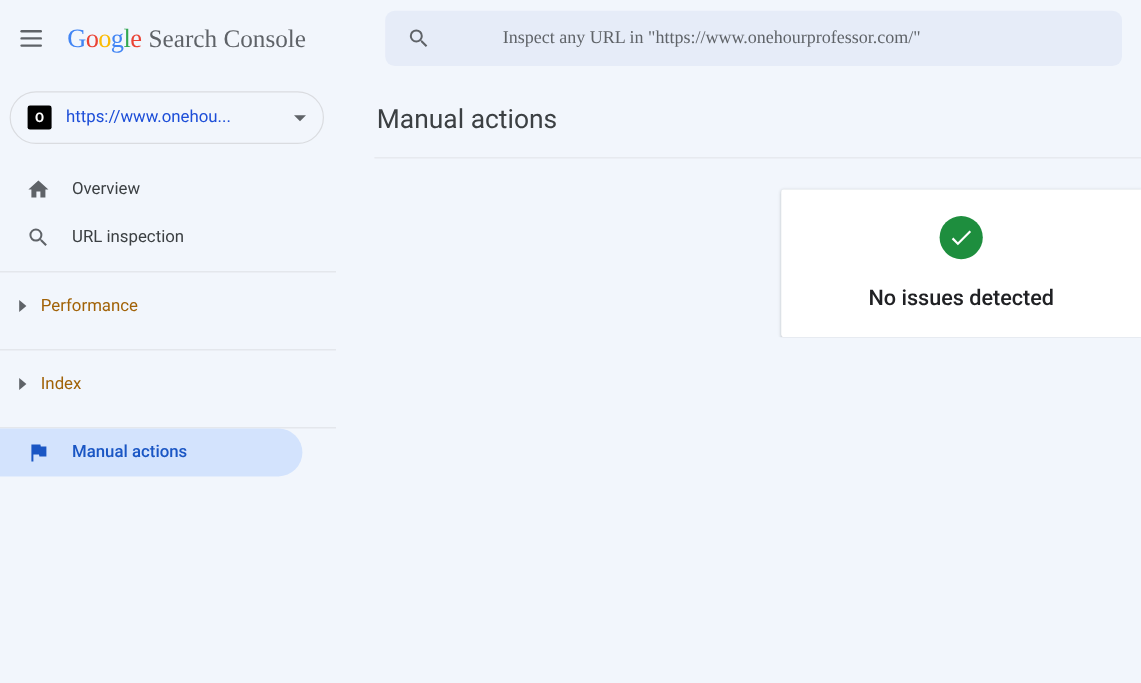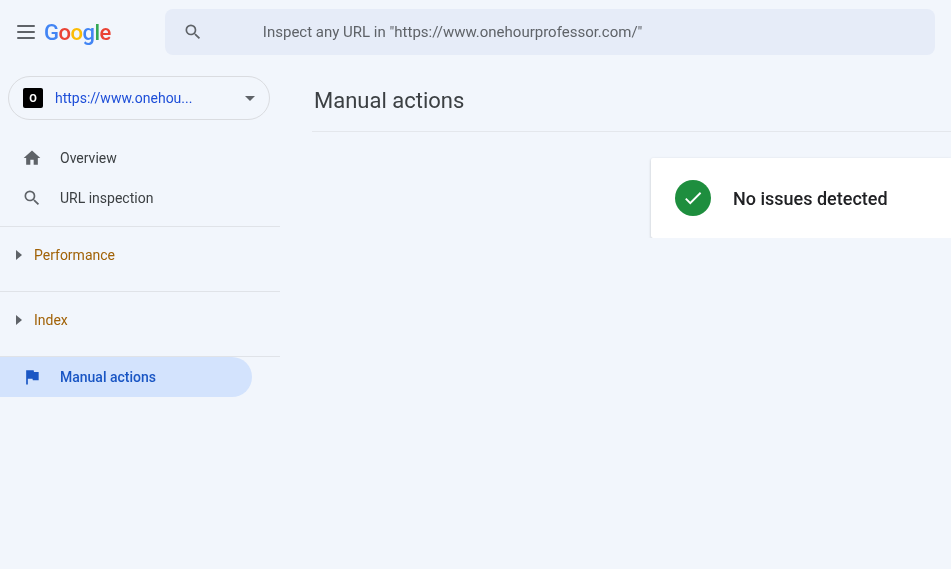--- a/index.html
+++ b/index.html
@@ -9,21 +9,22 @@
       width: 951px;
       height: 569px;
       overflow: hidden;
       color: #202124;
     }
     .header {
       display: flex;
       align-items: center;
       padding: 24px 16px;
       height: 64px;
-      gap: 4px;
+      gap: 16px;
+      font-family: Liberation Serif, serif;
     }
     .hamburger {
       width: 24px; height: 24px;
       display: flex; flex-direction: column; justify-content: center; gap: 4px;
       cursor: pointer;
       padding: 2px 1px;
     }
     .hamburger span {
       display: block;
       height: 2px;
@@ -154,39 +155,41 @@
       margin-left: auto;
       width: 300px;
       float: right;
       background: #fff;
       box-shadow: 0 1px 3px rgba(60,64,67,0.2), 0 1px 2px rgba(60,64,67,0.1);
       border-radius: 2px 0 0 2px;
       padding: 22px 24px;
       display: flex;
       align-items: center;
       gap: 22px;
+      flex-direction: column;
     }
     .check-circle {
       width: 36px; height: 36px; border-radius: 50%;
       background: #1e8e3e;
       display: flex; align-items: center; justify-content: center;
     }
     .status-text { font-size: 18px; color: #202124; font-weight: 500; }
   </style>
 </head>
 <body>
 
 <div class="header">
   <div class="hamburger">
     <span></span>
       <span></span>
       <span></span>
   </div>
   <div class="logo">
     <span class="logo-google"><span class="g1">G</span><span class="o1">o</span><span class="o2">o</span><span class="g2">g</span><span class="l">l</span><span class="e">e</span></span>
+    <span class="logo-sc">Search Console</span>
   </div>
   <div class="search-bar">
     <svg width="20" height="20" viewBox="0 0 24 24" fill="#5f6368">
         <path d="M15.5 14h-.79l-.28-.27A6.471 6.471 0 0016 9.5 6.5 6.5 0 109.5 16c1.61 0 3.09-.59 4.23-1.57l.27.28v.79l5 4.99L20.49 19l-4.99-5zm-6 0C7.01 14 5 11.99 5 9.5S7.01 5 9.5 5 14 7.01 14 9.5 11.99 14 9.5 14z"></path>
       </svg>
     <input class="search-input" placeholder="Inspect any URL in &quot;https://www.onehourprofessor.com/&quot;" style="">
   </div>
 </div>
 
 <div class="layout">

